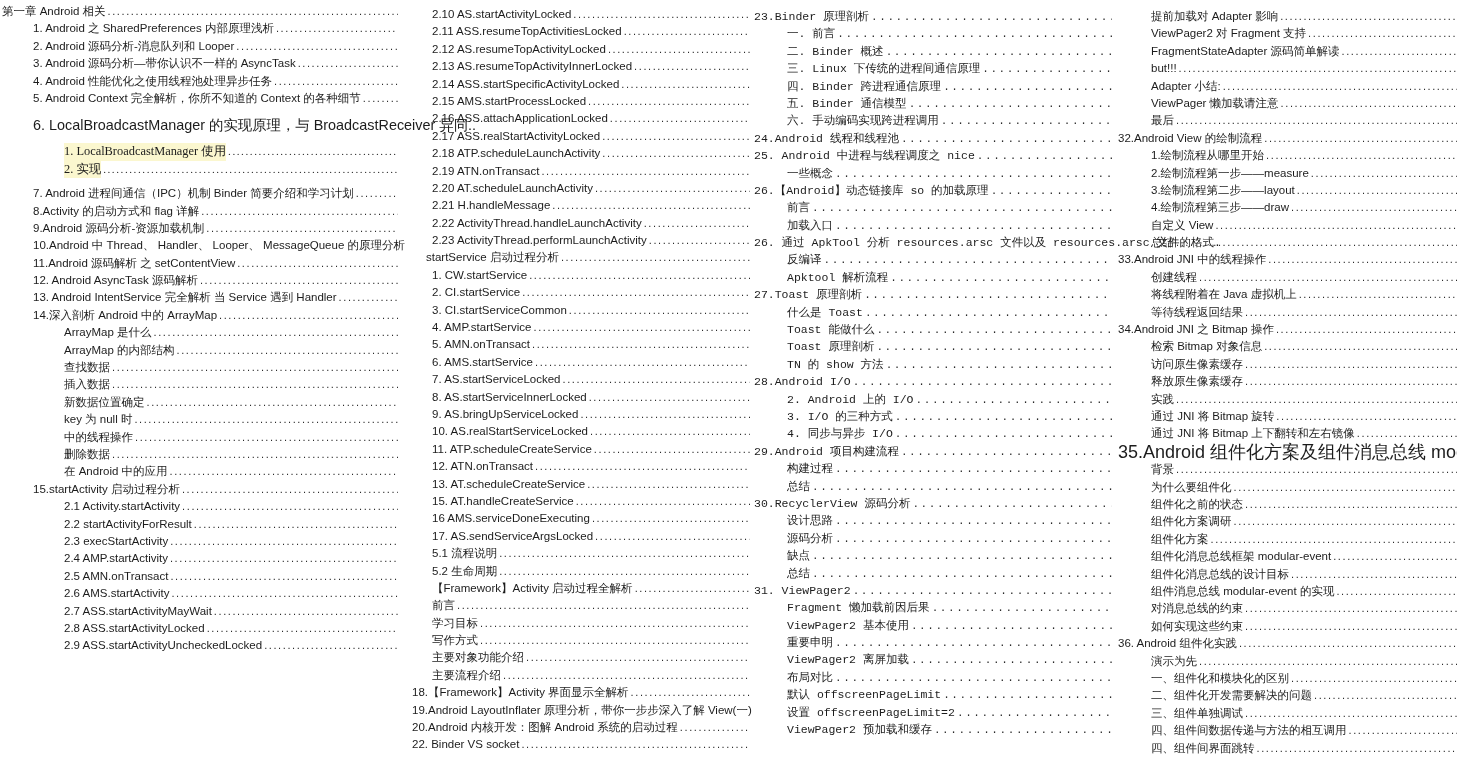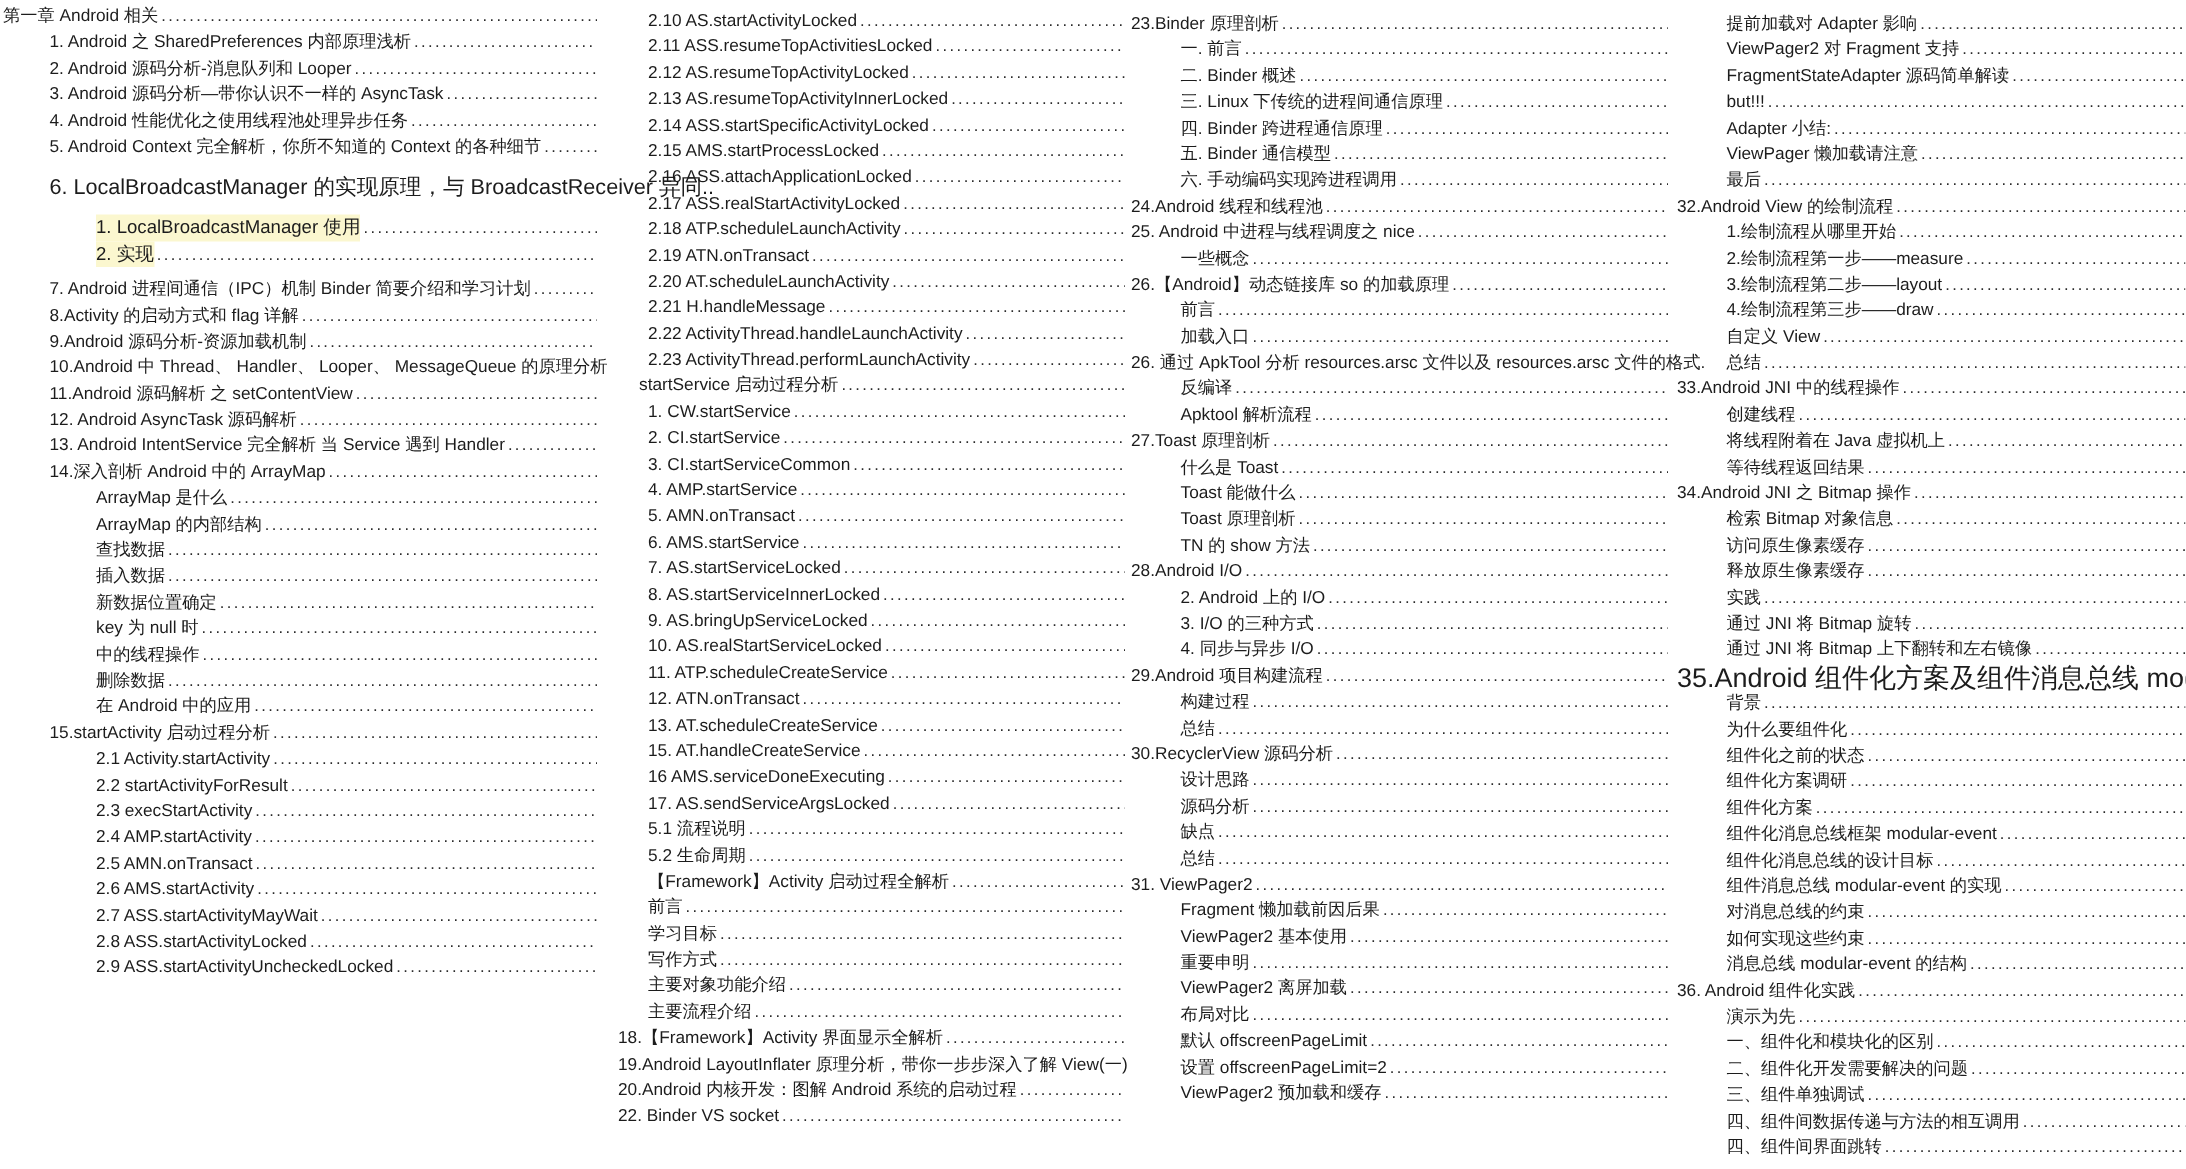--- a/index.html
+++ b/index.html
@@ -7,21 +7,21 @@
   .page{
     display:flex;
     width:1457px;height:779px;
     font-family:"Liberation Sans","DejaVu Sans",sans-serif;
     color:#1c1c1c;
     background:#ffffff;
   }
   .col{box-sizing:border-box;flex:none;}
   .c1{width:400px;padding:3px 2px 0 2px;}
   .c2{width:352px;padding:6px 2px 0 0;}
-  .c3{width:362px;padding:8px 2px 0 2px;}
+  .c3{width:362px;padding:8px 2px 0 2px;font-family:Liberation Mono, monospace;}
   .c4{width:343px;padding:8px 0 0 4px;}
 
   .entry{
     display:flex;align-items:baseline;
     height:17.4px;line-height:17.4px;
     font-size:11.5px;white-space:nowrap;
   }
   .t{flex:none;}
   .leader{flex:1 1 auto;min-width:0;overflow:hidden;white-space:nowrap;margin-left:2px;}
   .leader::after{
@@ -34,21 +34,21 @@
   .c1 .lvl2{padding-left:62px}
   .c2 .lvl1{padding-left:12px}
   .c2 .lvl1b{padding-left:26px}
   .c2 .lvl2{padding-left:32px}
   .c3 .lvl1{padding-left:33px}
   .c4 .lvl1{padding-left:33px}
 
   
   .large{font-size:14.4px;height:21px;line-height:21px;}
   .xl{font-size:18px;height:18.5px;line-height:18.5px;}
-  .serif{font-family:Liberation Sans, sans-serif;font-size:12.4px;}
+  .serif{font-family:Liberation Serif, serif;font-size:12.4px;}
   .hl .t{background:#fbf7cf;}
 </style>
 </head>
 <body>
 
 <div class="page">
   <div class="col c1">
       <div class="entry lvl0">
         <span class="t">第一章 Android 相关</span>
         <span class="leader"></span>
@@ -672,24 +672,20 @@
         <span class="leader"></span>
       </div>
       <div class="entry lvl1">
         <span class="t">对消息总线的约束</span>
         <span class="leader"></span>
       </div>
       <div class="entry lvl1">
         <span class="t">如何实现这些约束</span>
         <span class="leader"></span>
       </div>
-      <div class="entry lvl1">
-        <span class="t">消息总线 modular-event 的结构</span>
-        <span class="leader"></span>
-      </div>
       <div class="entry lvl0">
         <span class="t">36. Android 组件化实践</span>
         <span class="leader"></span>
       </div>
       <div class="entry lvl1">
         <span class="t">演示为先</span>
         <span class="leader"></span>
       </div>
       <div class="entry lvl1">
         <span class="t">一、组件化和模块化的区别</span>

